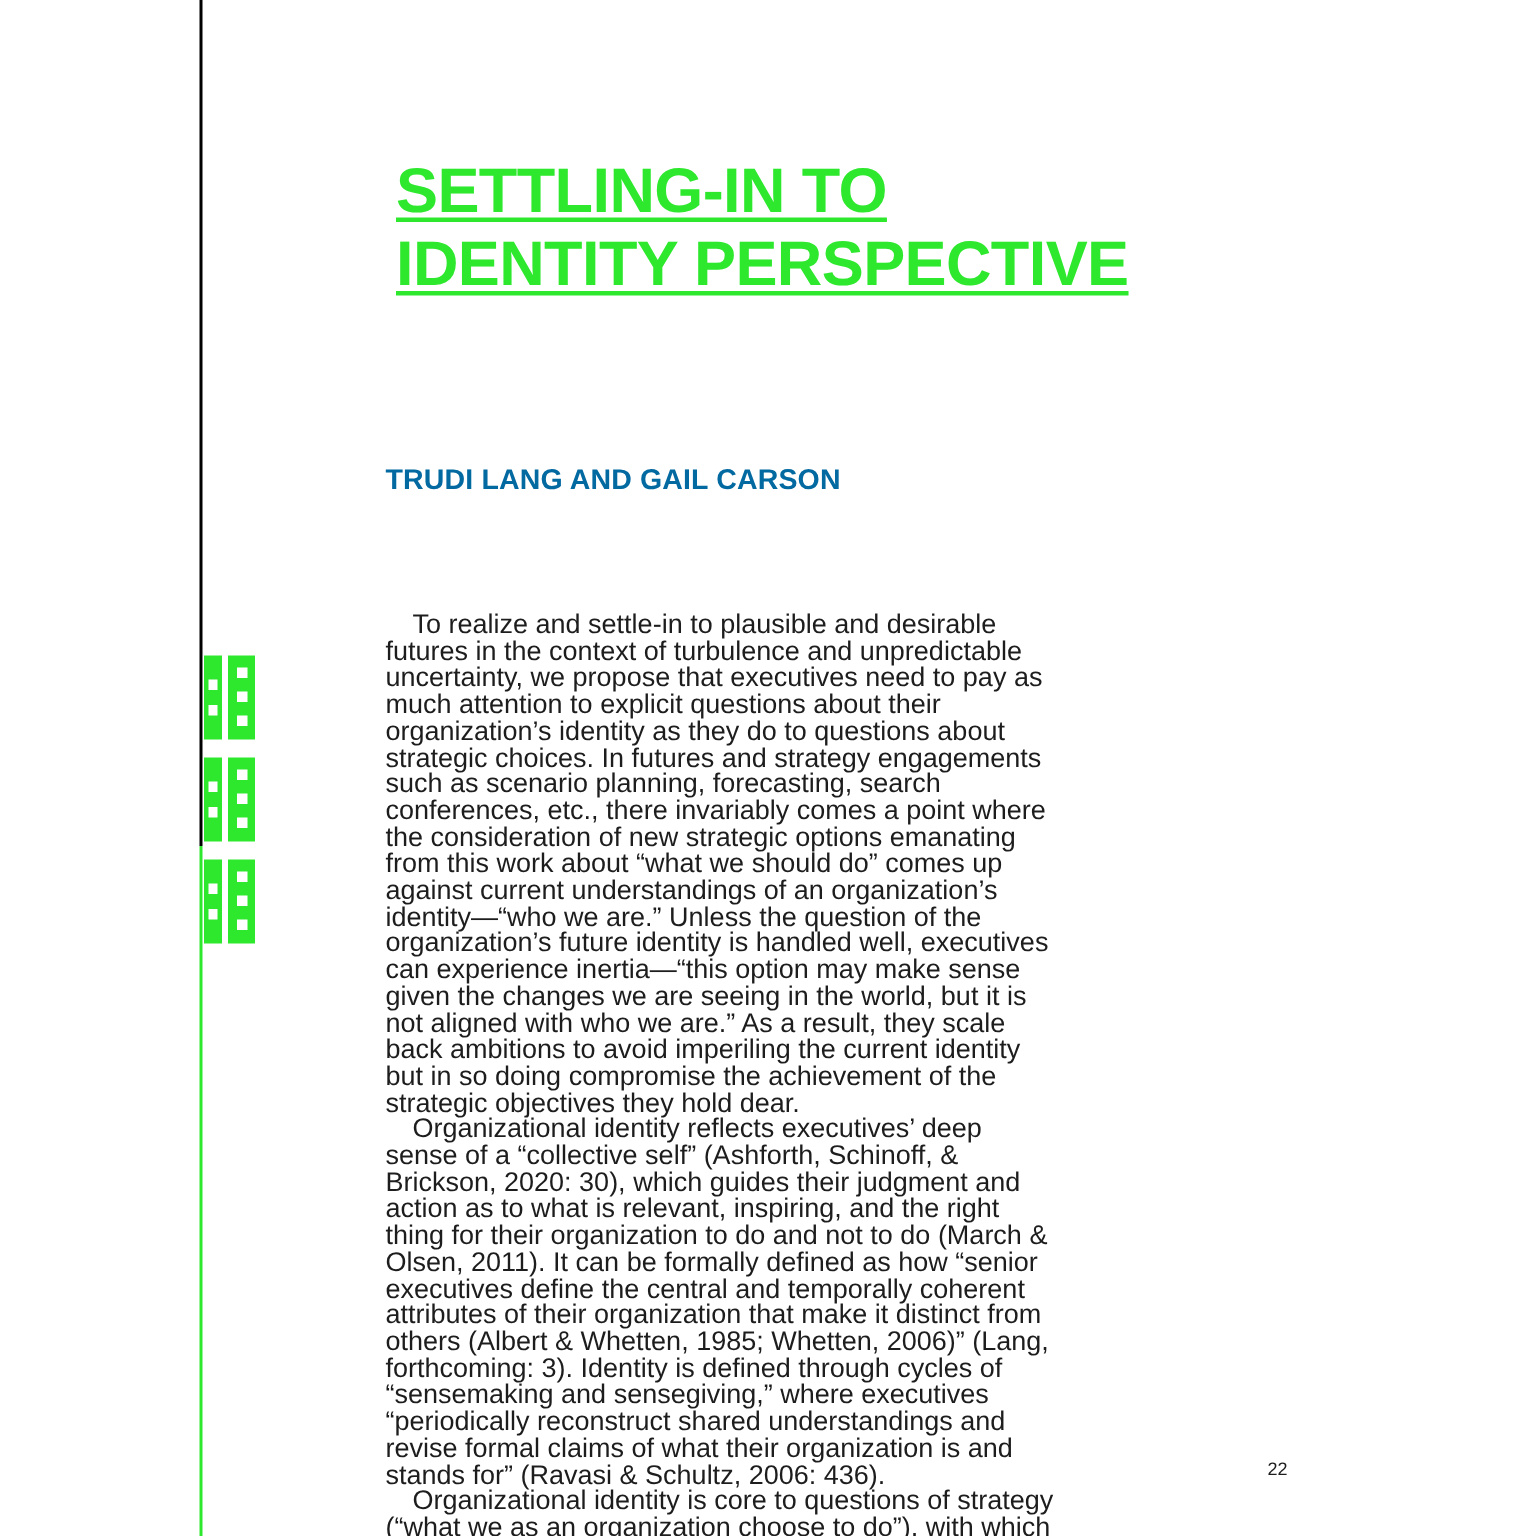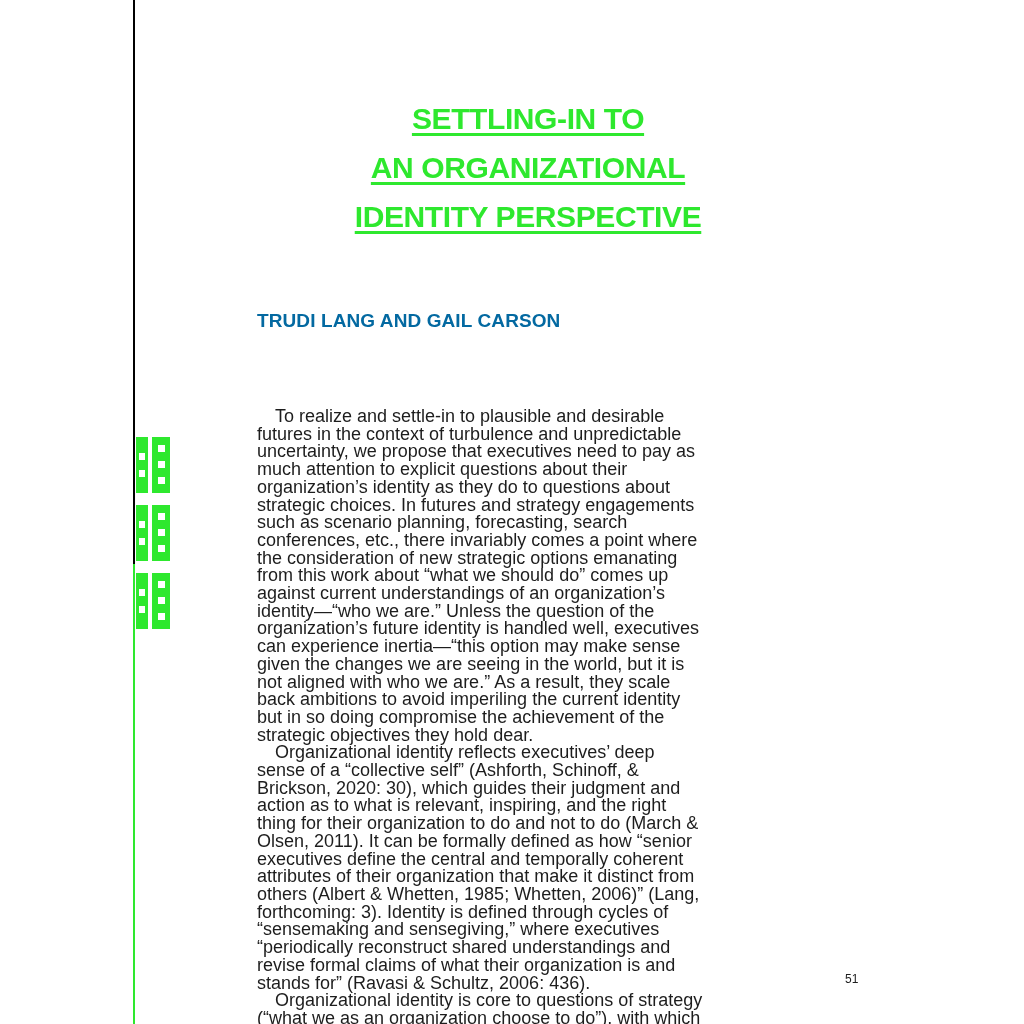--- a/index.html
+++ b/index.html
@@ -47,29 +47,28 @@
     background: #2ee82e;
   }
   .deco .hole {
     position: absolute;
     background: #ffffff;
   }
 
   
   .title {
     position: absolute;
-    left: 248px;
+    left: 264px;
     top: 74px;
     width: 560px;
-    font-size: 30px;
+    font-size: 42px;
     line-height: 49px;
     font-weight: bold;
     color: #2ee82e;
     letter-spacing: -0.4px;
-    text-align: center;
   }
   .title .ln {
     display: block;
     white-space: nowrap;
   }
   .title .u {
     text-decoration: underline;
     text-decoration-thickness: 3px;
     text-underline-offset: 4px;
   }
@@ -135,25 +134,24 @@
   <div class="blk" style="left:16px; top:136px; width:18px; height:56px;"></div>
   <div class="hole" style="left:22px; top:144px;width:7px;  height:7px;"></div>
   <div class="hole" style="left:22px; top:160px;width:7px;  height:7px;"></div>
   <div class="hole" style="left:22px; top:176px;width:7px;  height:7px;"></div>
   <div class="hole" style="left:3px;  top:152px;width:6px;  height:7px;"></div>
   <div class="hole" style="left:3px;  top:169px;width:6px;  height:7px;"></div>
 </div>
 
 <h1 class="title">
   <span class="ln"><span class="u">SETTLING-IN TO</span></span>
-  <span class="ln"><span class="u">AN ORGANIZATIONAL</span></span>
   <span class="ln"><span class="u">IDENTITY PERSPECTIVE</span></span>
 </h1>
 
 <div class="authors">TRUDI LANG AND GAIL CARSON</div>
 
 <div class="body-col">
   <p>To realize and settle-in to plausible and desirable futures in the context of turbulence and unpredictable uncertainty, we propose that executives need to pay as much attention to explicit questions about their organization’s identity as they do to questions about strategic choices. In futures and strategy engagements such as scenario planning, forecasting, search conferences, etc., there invariably comes a point where the consideration of new strategic options emanating from this work about “what we should do” comes up against current understandings of an organization’s identity—“who we are.” Unless the question of the organization’s future identity is handled well, executives can experience inertia—“this option may make sense given the changes we are seeing in the world, but it is not aligned with who we are.” As a result, they scale back ambitions to avoid imperiling the current identity but in so doing compromise the achievement of the strategic objectives they hold dear.</p>
   <p>Organizational identity reflects executives’ deep sense of a “collective self” (Ashforth, Schinoff, &amp; Brickson, 2020: 30), which guides their judgment and action as to what is relevant, inspiring, and the right thing for their organization to do and not to do (March &amp; Olsen, 2011). It can be formally defined as how “senior executives define the central and temporally coherent attributes of their organization that make it distinct from others (Albert &amp; Whetten, 1985; Whetten, 2006)” (Lang, forthcoming: 3). Identity is defined through cycles of “sensemaking and sensegiving,” where executives “periodically reconstruct shared understandings and revise formal claims of what their organization is and stands for” (Ravasi &amp; Schultz, 2006: 436).</p>
   <p>Organizational identity is core to questions of strategy (“what we as an organization choose to do”), with which it forms an interdependent relationship: “identity frames and shapes strategy while strategy enacts and informs identity (Ashforth &amp; Mael, 1996; Schultz &amp; Hernes, 2020; Sheard, 2009)” (Lang, forthcoming: 1). This interdependency means that, when considering different futures, organizational identity is inevitably a key consideration for executives.</p>
 </div>
 
-<div class="page-num">51</div>
+<div class="page-num">22</div>
 
 </body></html>

